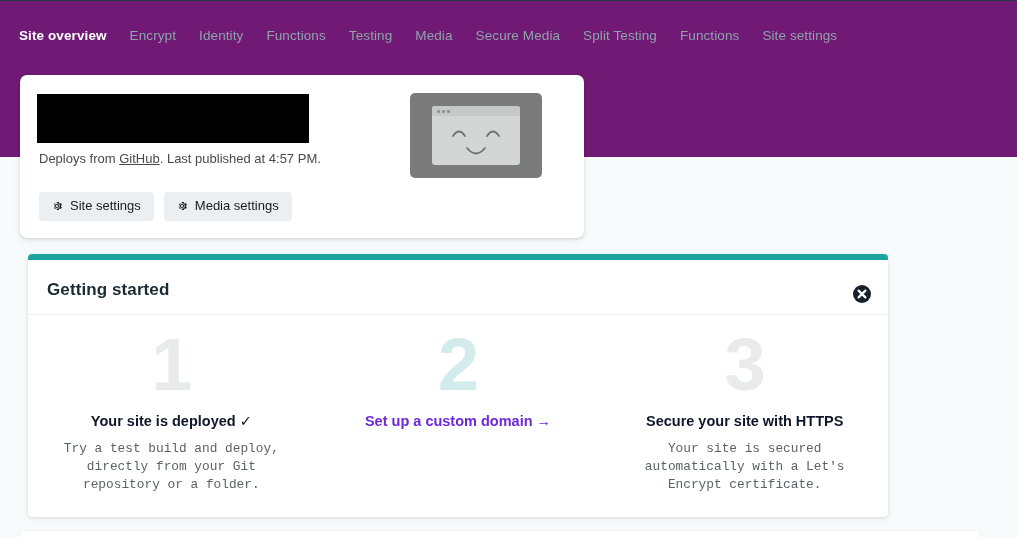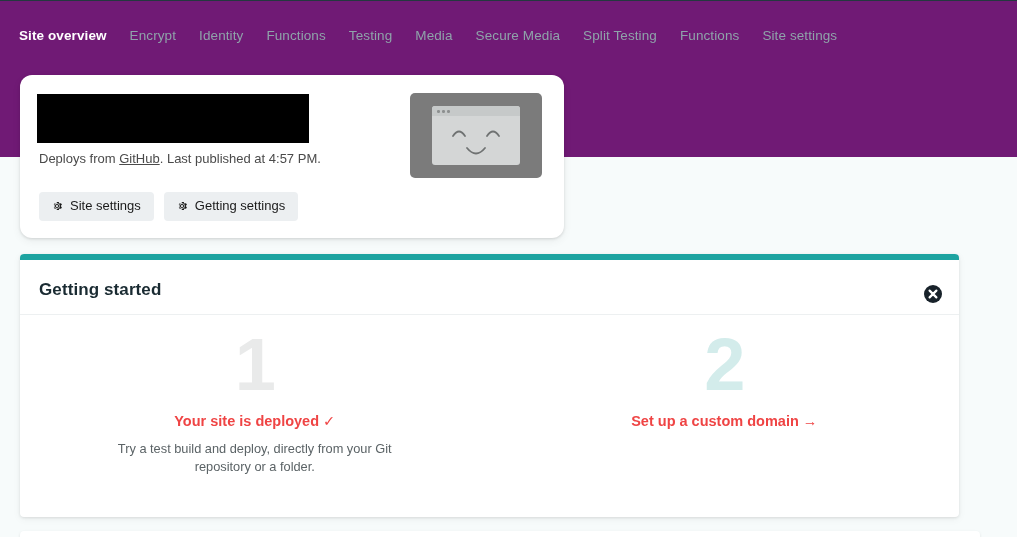--- a/index.html
+++ b/index.html
@@ -54,23 +54,24 @@
   }
 
   
   .site-card {
     position: absolute;
     left: 20px;
     top: 75px;
     width: 544px;
     height: 163px;
     background: #ffffff;
-    border-radius: 12px;
+    border-radius: 7px;
     box-shadow: 0 1px 3px rgba(0,0,0,0.13), 0 3px 10px rgba(0,0,0,0.06);
     z-index: 3;
+    padding-left: 20px;
   }
 
   .redaction-bar {
     position: absolute;
     left: 17px;
     top: 19px;
     width: 272px;
     height: 49px;
     background: #000000;
   }
@@ -158,30 +159,29 @@
     position: absolute;
     left: 13px;
     top: 14px;
     width: 62px;
     height: 42px;
   }
 
   
   .gs-card {
     position: absolute;
-    left: 20px;
+    left: 28px;
     top: 254px;
-    width: 932px;
+    width: 860px;
     height: 263px;
     background: #ffffff;
     border-radius: 4px;
     box-shadow: 0 1px 3px rgba(0,0,0,0.10), 0 2px 9px rgba(0,0,0,0.05);
     overflow: hidden;
     z-index: 2;
-    padding-left: 7px;
   }
   .gs-accent {
     position: absolute;
     left: 0; top: 0;
     width: 100%;
     height: 6px;
     background: #1da3a0;
   }
   .gs-title {
     position: absolute;
@@ -228,36 +228,37 @@
     font-size: 74px;
     line-height: 82px;
     font-weight: bold;
     color: #e9eaea;
     letter-spacing: -1px;
   }
   .step-num.teal { color: #d3eceb; }
   .step-title {
     font-size: 14.5px;
     font-weight: bold;
-    color: #ef4444;
+    color: #0f172a;
     margin-top: 5px;
     line-height: 20px;
   }
   .step-title.link {
-    color: #ef4444;
+    color: #6d28d9;
     cursor: pointer;
   }
   .step-desc {
     font-size: 12.8px;
     color: #5b6366;
     margin-top: 9px;
     line-height: 18px;
     max-width: 290px;
     margin-left: auto;
     margin-right: auto;
+    font-family: Liberation Mono, monospace;
   }
 
   
   .next-card {
     position: absolute;
     left: 20px;
     top: 531px;
     width: 960px;
     height: 60px;
     background: #ffffff;
@@ -303,21 +304,21 @@
       <span>Site settings</span>
     </button>
 
     <button class="btn">
       <span class="gear">
         <svg viewBox="0 0 16 16" width="12" height="12" aria-hidden="true">
           <path fill="#1a1a1a" d="M8 5.2A2.8 2.8 0 1 0 8 10.8 2.8 2.8 0 0 0 8 5.2zm0 4.3a1.5 1.5 0 1 1 0-3 1.5 1.5 0 0 1 0 3z"></path>
           <path fill="#1a1a1a" d="M14.3 9.2l-1.1-.6a5.3 5.3 0 0 0 0-1.2l1.1-.6a.5.5 0 0 0 .2-.6l-.9-1.6a.5.5 0 0 0-.6-.2l-1.2.4a5.2 5.2 0 0 0-1-.6l-.2-1.2a.5.5 0 0 0-.5-.4H8.2a.5.5 0 0 0-.5.4l-.2 1.2c-.36.15-.7.35-1 .6l-1.2-.4a.5.5 0 0 0-.6.2l-.9 1.6a.5.5 0 0 0 .2.6l1.1.6a5.3 5.3 0 0 0 0 1.2l-1.1.6a.5.5 0 0 0-.2.6l.9 1.6a.5.5 0 0 0 .6.2l1.2-.4c.3.25.64.45 1 .6l.2 1.2a.5.5 0 0 0 .5.4h1.9a.5.5 0 0 0 .5-.4l.2-1.2c.36-.15.7-.35 1-.6l1.2.4a.5.5 0 0 0 .6-.2l.9-1.6a.5.5 0 0 0-.2-.6zM8 11.6A3.6 3.6 0 1 1 8 4.4a3.6 3.6 0 0 1 0 7.2z"></path>
         </svg>
       </span>
-      <span>Getting settings</span>
+      <span>Media settings</span>
     </button>
   </div>
 
   <div class="thumb">
     <div class="thumb-window">
       <div class="thumb-bar"></div>
       <span class="thumb-dot" style="left:5px;"></span>
       <span class="thumb-dot" style="left:10px;"></span>
       <span class="thumb-dot" style="left:15px;"></span>
       <svg class="thumb-face" viewBox="0 0 62 42">
@@ -347,17 +348,22 @@
       <div class="step-num">1</div>
       <div class="step-title">Your site is deployed ✓</div>
       <div class="step-desc">Try a test build and deploy, directly from your Git repository or a folder.</div>
     </div>
 
     <div class="step">
       <div class="step-num teal">2</div>
       <div class="step-title link">Set up a custom domain →</div>
     </div>
 
+    <div class="step">
+      <div class="step-num">3</div>
+      <div class="step-title">Secure your site with HTTPS</div>
+      <div class="step-desc">Your site is secured automatically with a Let's Encrypt certificate.</div>
+    </div>
 
   </div>
 </div>
 
 <div class="next-card"></div>
 
 </body></html>

